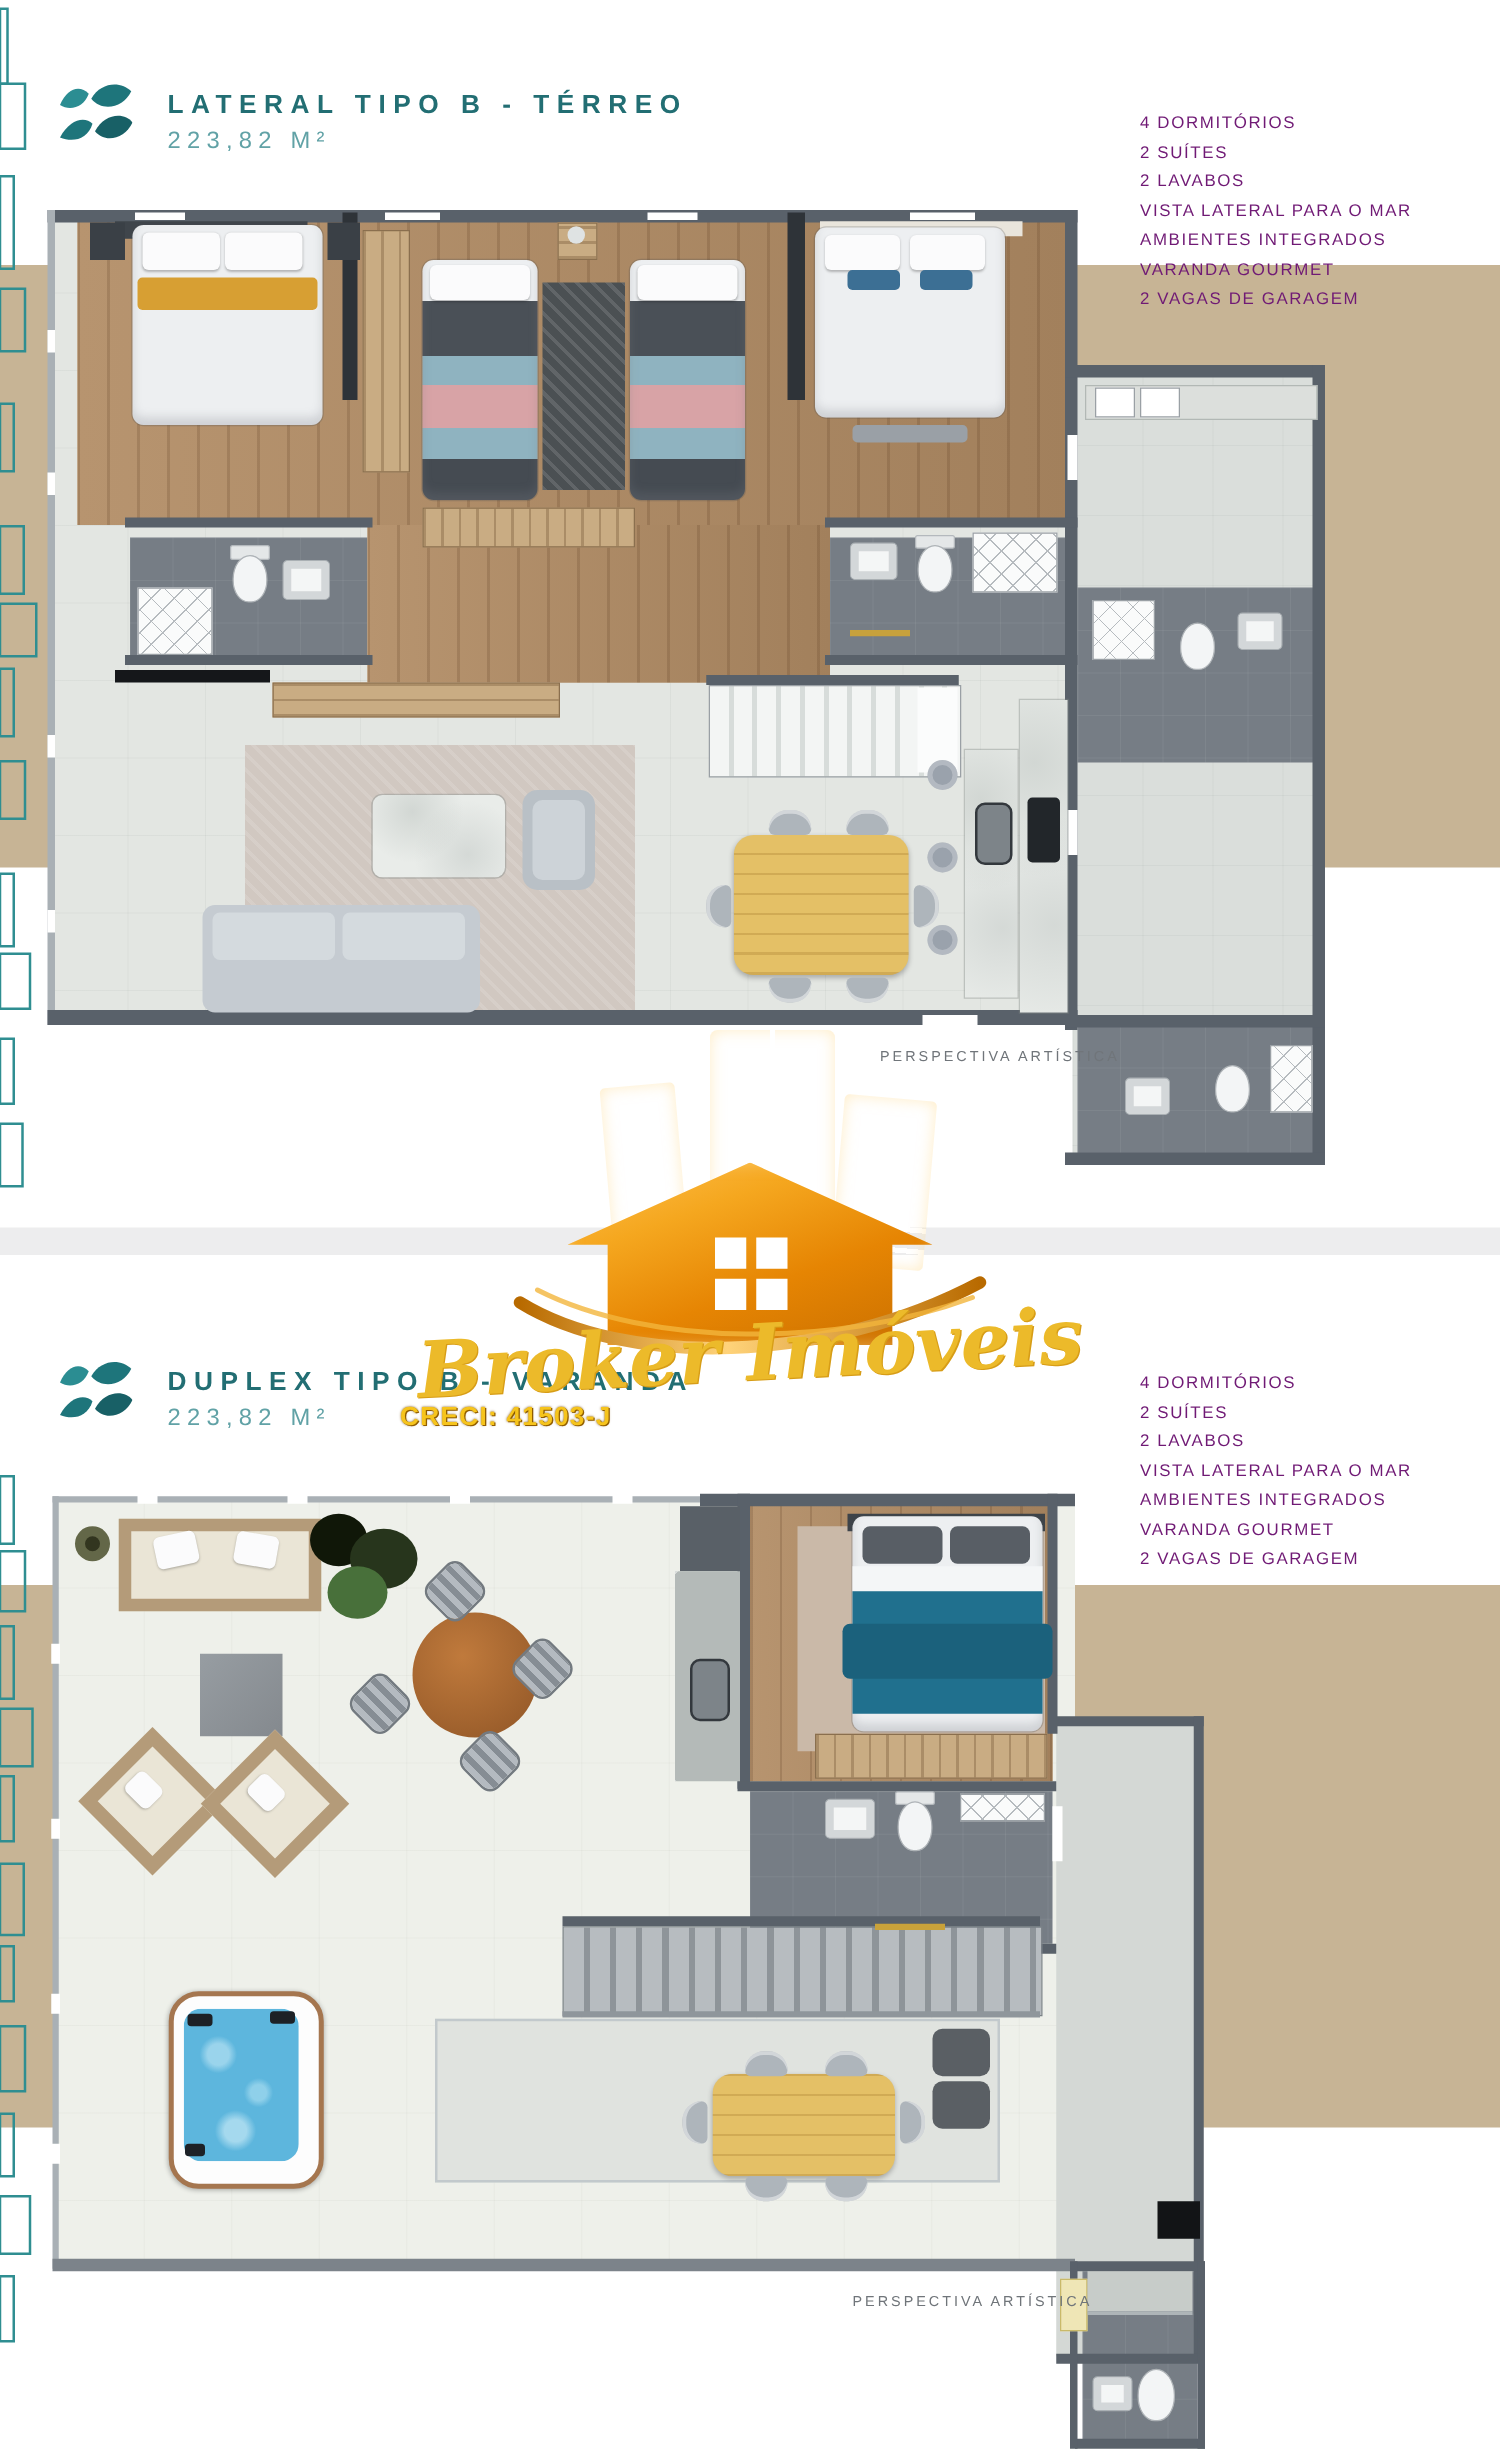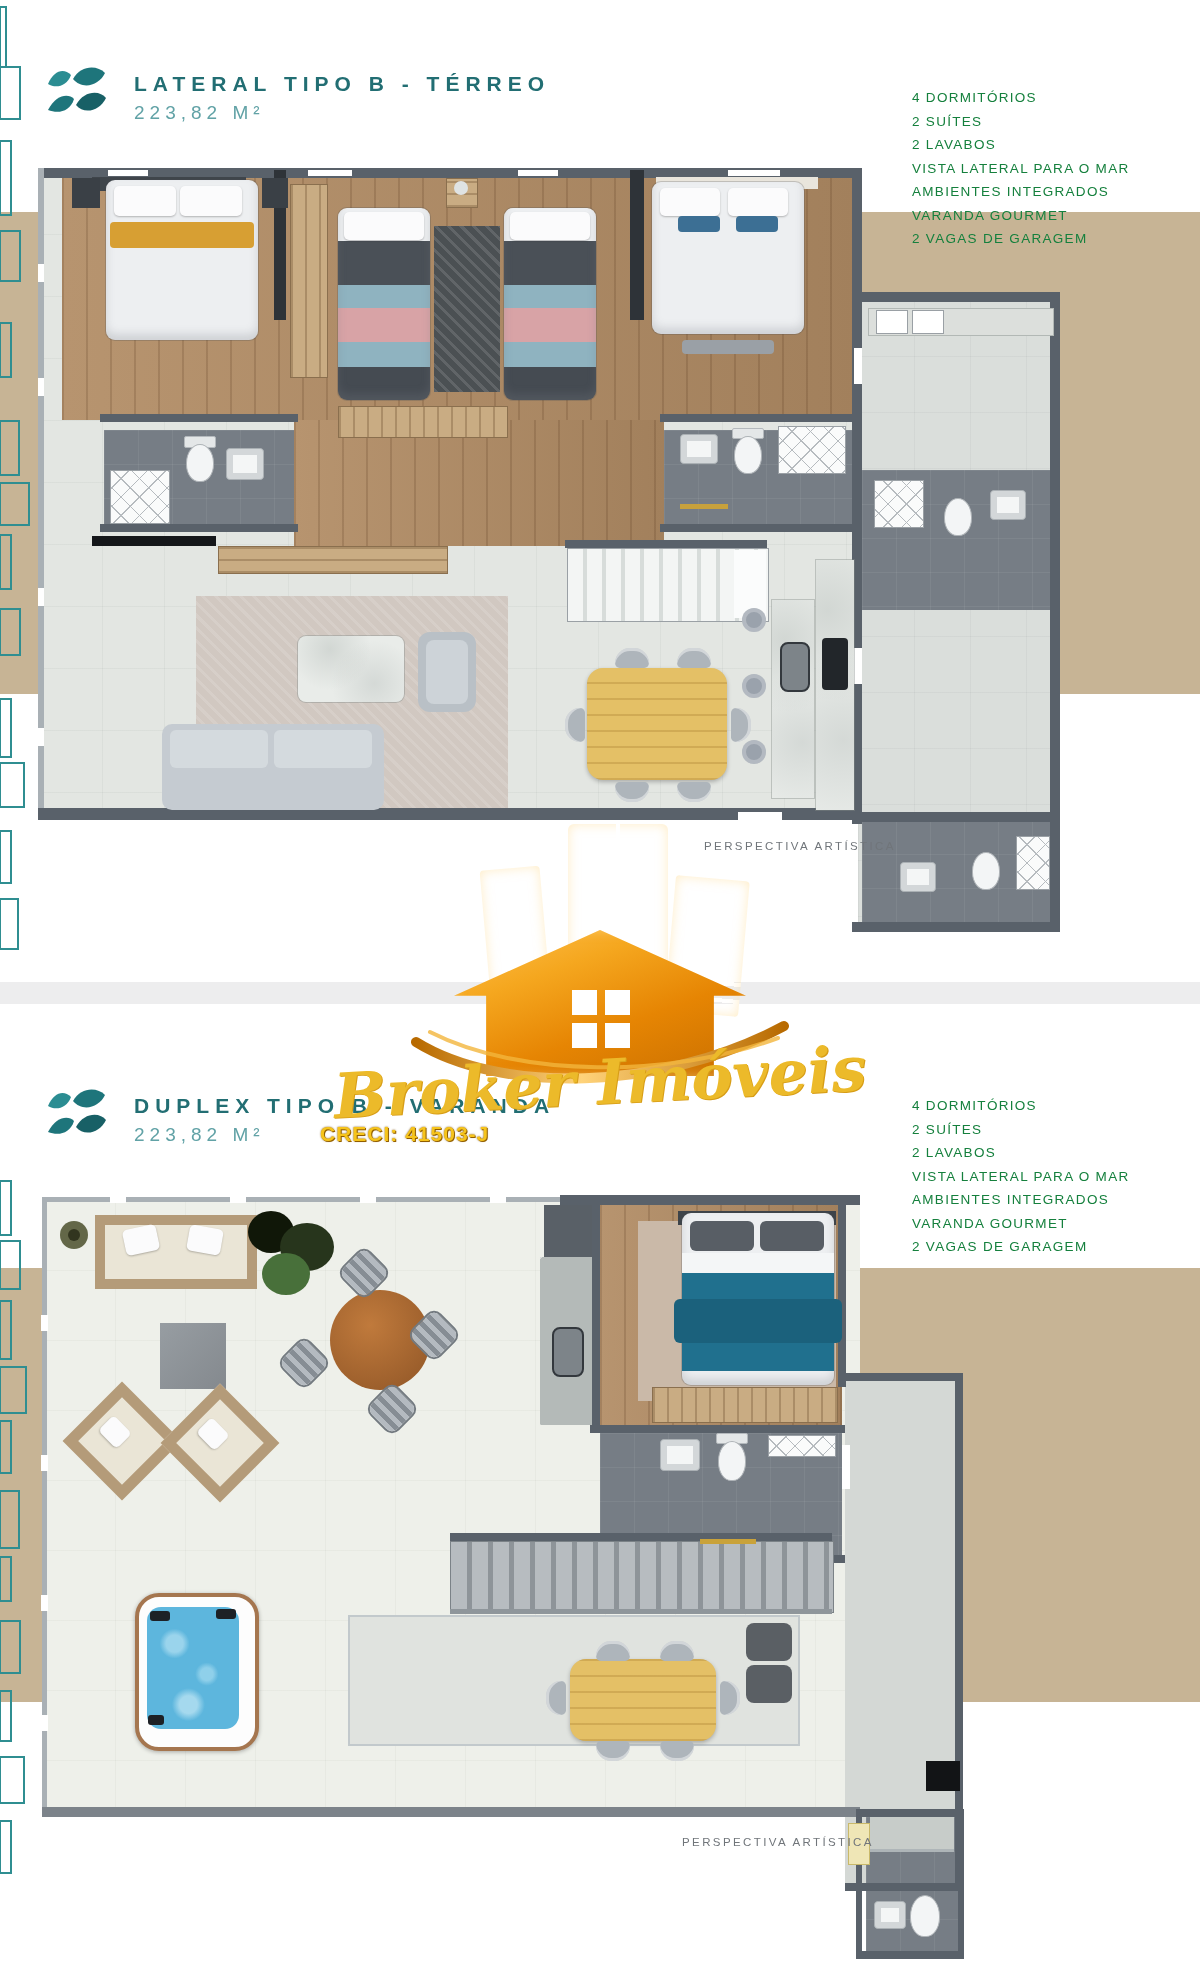--- a/index.html
+++ b/index.html
@@ -5,21 +5,21 @@
   html,body{margin:0;padding:0}
   body{width:1200px;height:1966px;position:relative;background:#fff;font-family:"Liberation Sans",sans-serif;overflow:hidden}
   
   .beige{position:absolute;left:0;width:1200px;background:#c7b495;z-index:0}
   .divider{position:absolute;left:0;width:1200px;height:22px;background:#ededee;z-index:0}
   .trect{position:absolute;left:0;border:2px solid #2f8e91;border-left-width:1px;background:transparent;z-index:3}
   
   .hdr-title{position:absolute;font-weight:bold;font-size:21px;letter-spacing:6px;color:#226e73;z-index:5;white-space:nowrap}
   .hdr-area{position:absolute;font-size:19px;letter-spacing:5px;color:#61a2a6;z-index:5;white-space:nowrap}
   .features{position:absolute;margin:0;padding:0;list-style:none;z-index:5}
-  .features li{font-size:13.5px;letter-spacing:1.3px;color:#15803d;margin-bottom:8.5px;white-space:nowrap}
+  .features li{font-size:13.5px;letter-spacing:1.3px;color:#701a75;margin-bottom:8.5px;white-space:nowrap}
   .caption{position:absolute;font-size:11.5px;letter-spacing:2.4px;color:#70757a;z-index:6;white-space:nowrap}
   .logo{position:absolute;z-index:5}
   
   .plan{position:absolute;z-index:2}
   .plan div{position:absolute}
   .wall{background:#59616a}
   .wallg{background:#a9b0b5}
   .walld{background:#2e3338}
   .fl-tile{background:#e3e6e2;background-image:linear-gradient(rgba(110,120,115,.07) 1px,transparent 1px),linear-gradient(90deg,rgba(110,120,115,.07) 1px,transparent 1px);background-size:62px 62px}
   .fl-tile2{background:#dadedb;background-image:linear-gradient(rgba(110,120,115,.07) 1px,transparent 1px),linear-gradient(90deg,rgba(110,120,115,.07) 1px,transparent 1px);background-size:56px 56px}

